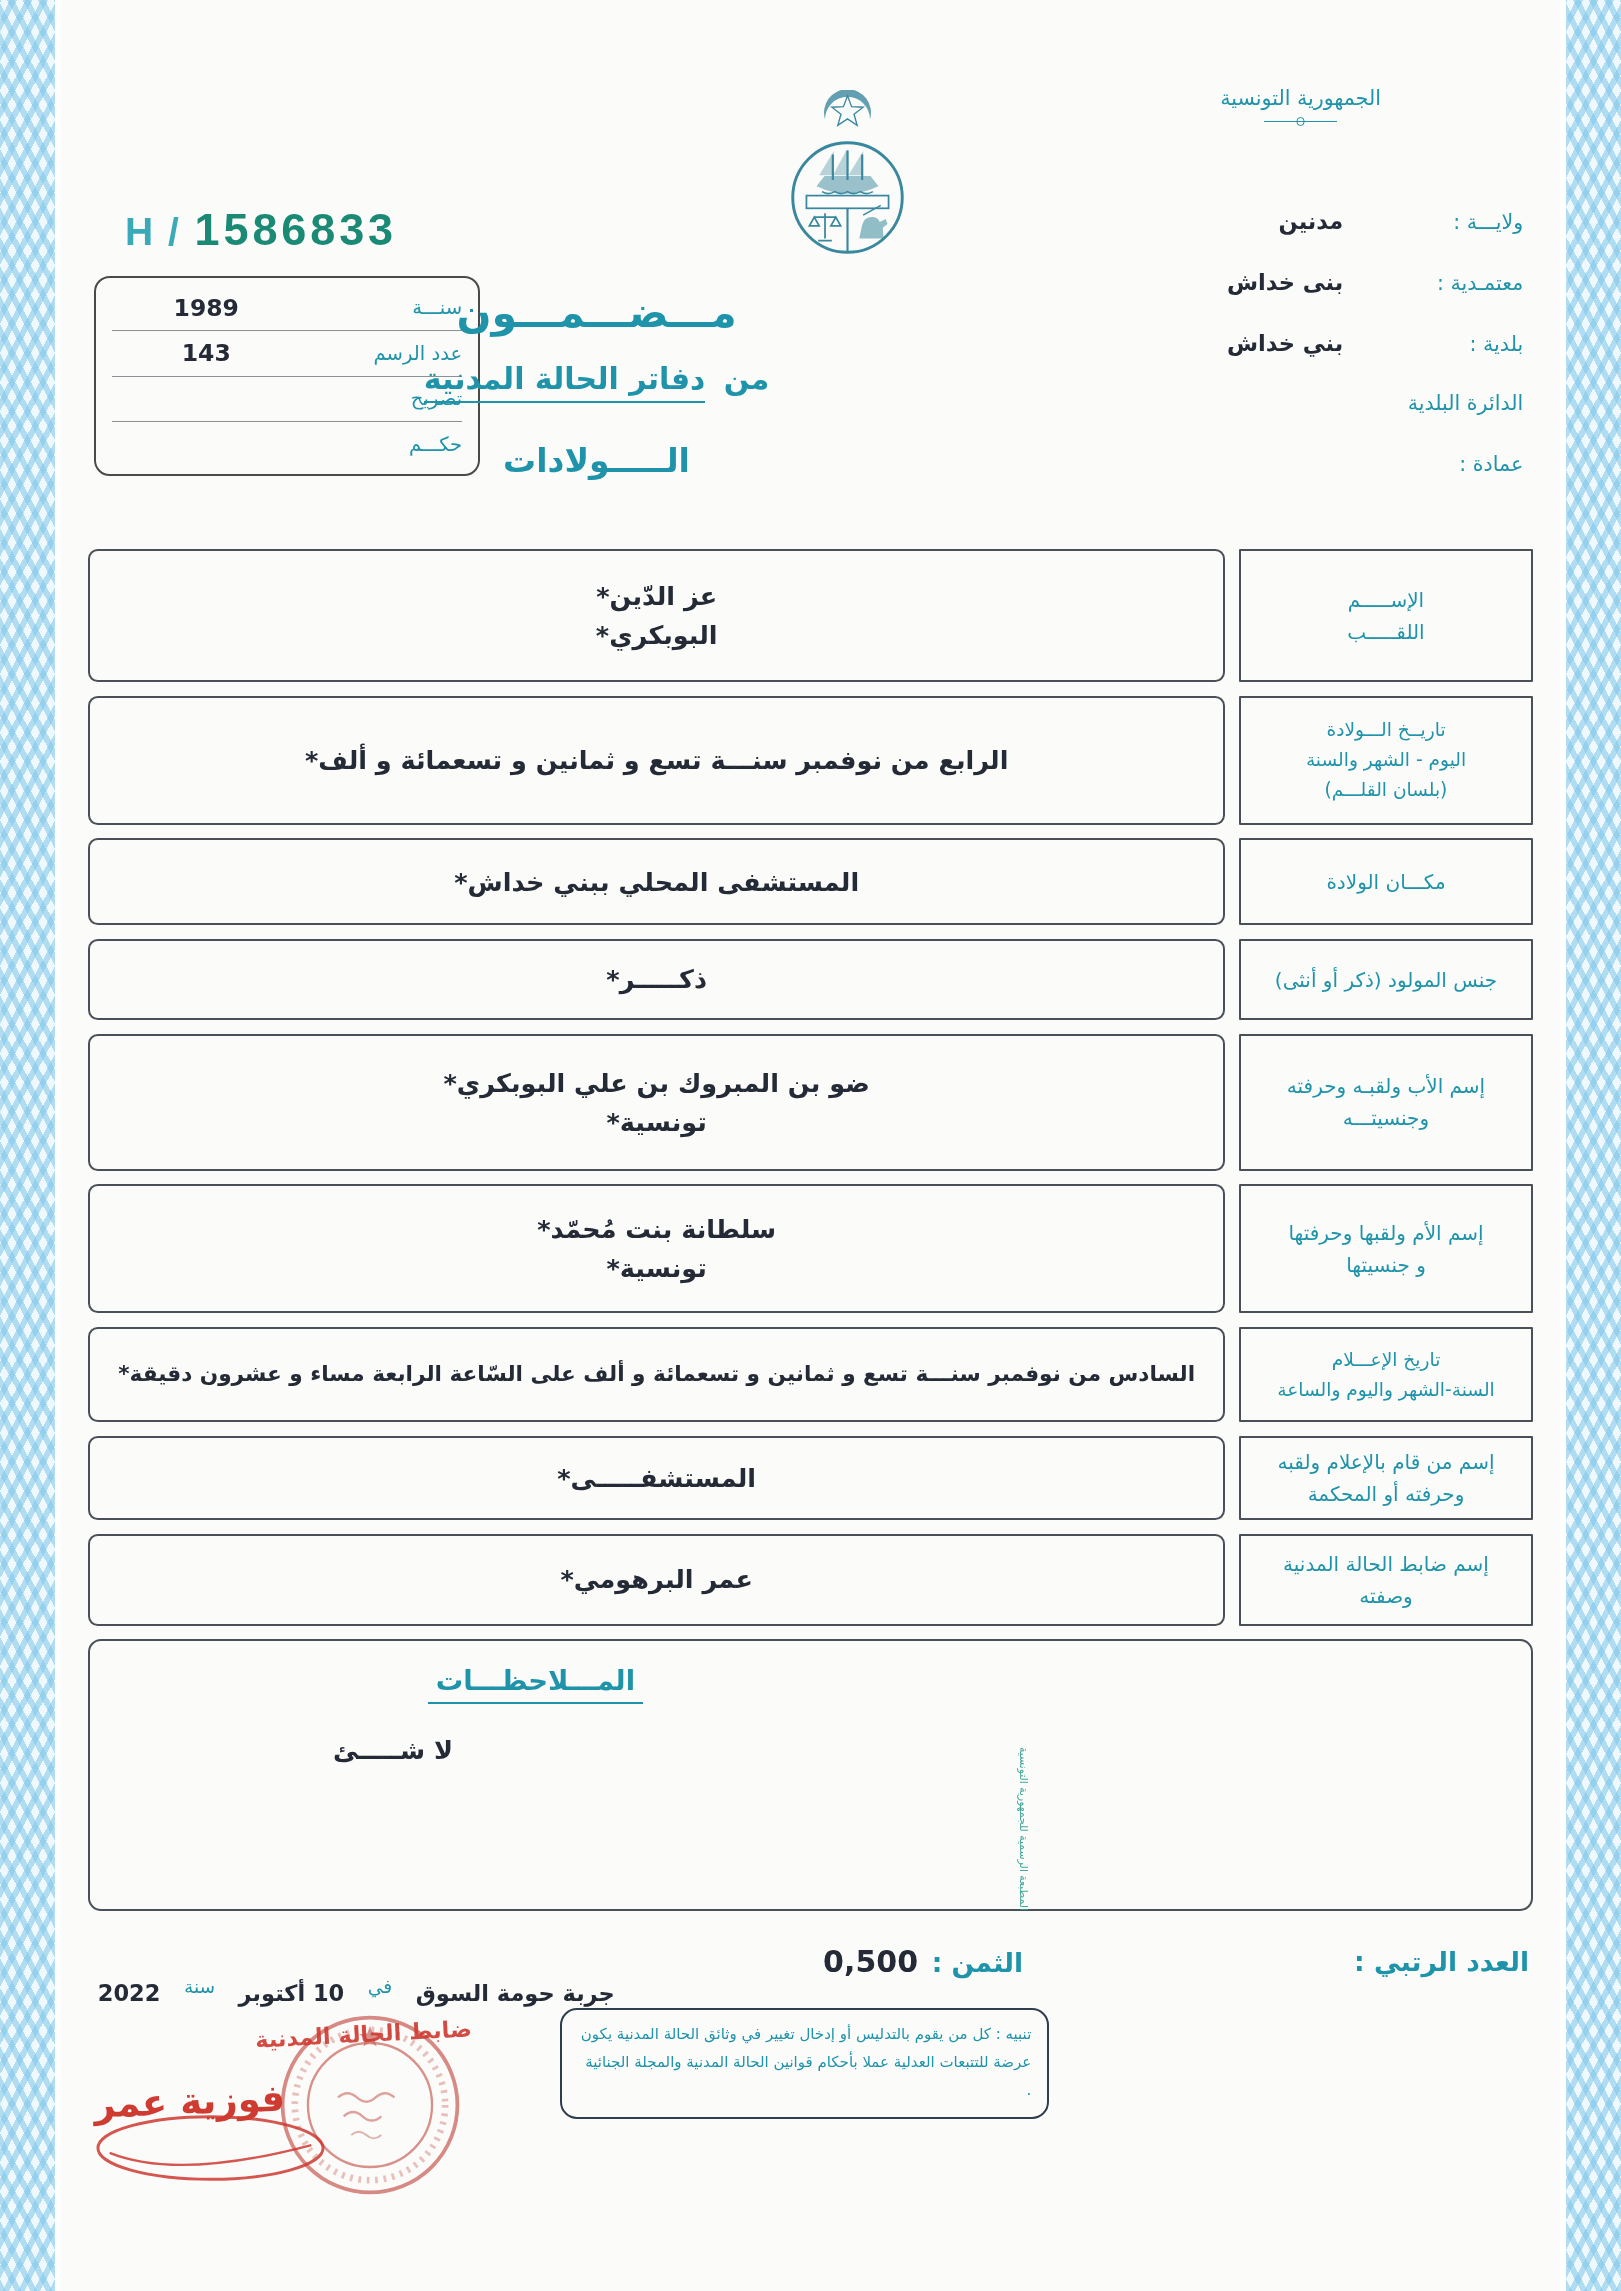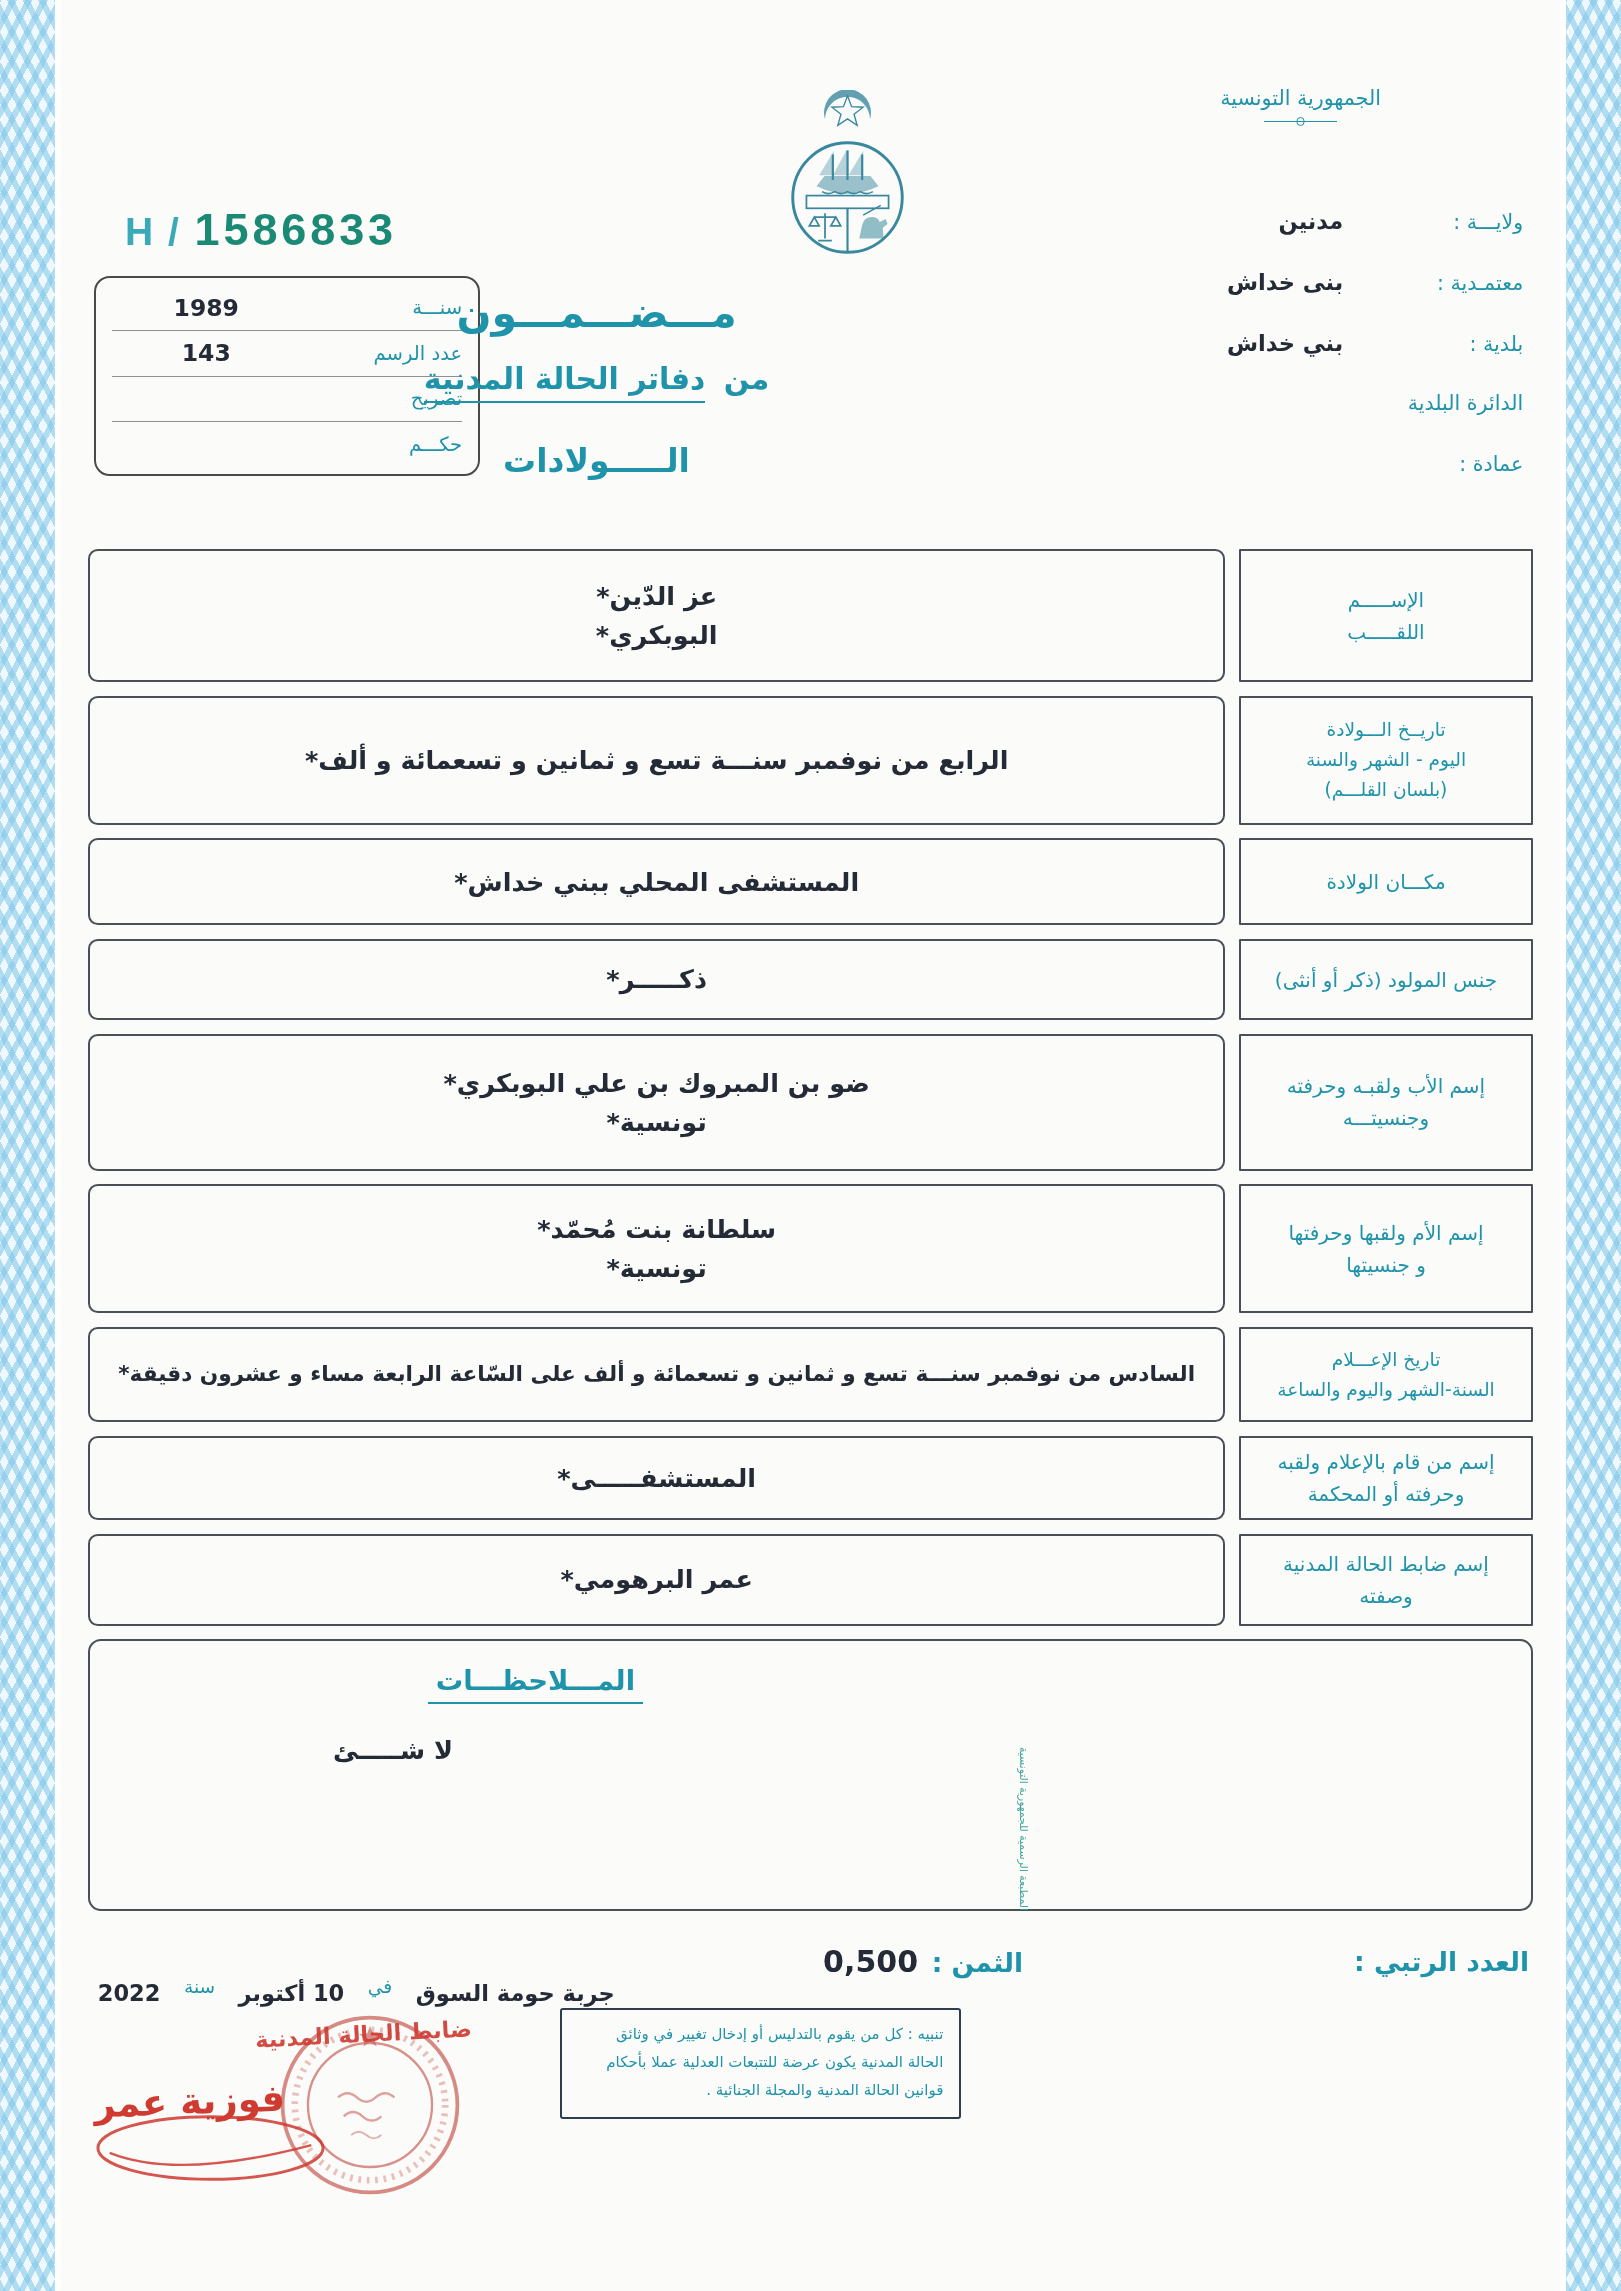--- a/index.html
+++ b/index.html
@@ -69,21 +69,21 @@
 
   
   .footer{position:relative;margin-top:25.5px;height:345px}
   .ordinal{position:absolute;top:9.8px;right:3.9px;color:var(--teal);font-weight:bold;font-size:26.5px;white-space:nowrap}
   .price{position:absolute;top:7.8px;right:510px;display:flex;align-items:baseline;gap:13.7px}
   .price-label{color:var(--teal);font-weight:bold;font-size:26.5px;white-space:nowrap}
   .price-value{font-weight:bold;font-size:30px;direction:ltr}
   .placedate{position:absolute;top:43px;left:9.8px;display:flex;align-items:baseline;gap:23.5px;direction:rtl}
   .pd-ink{font-weight:bold;font-size:22.5px;white-space:nowrap}
   .pd-teal{color:var(--teal);font-size:18.6px;position:relative;top:-7.8px}
-  .warnbox{position:absolute;top:71px;left:472px;width:401px;border:2px solid #2f3e4e;border-radius:3px;padding:11.8px 15.7px;color:var(--teal);font-size:15px;line-height:1.85;text-align:right}
+  .warnbox{position:absolute;top:71px;left:472px;width:489px;border:2px solid #2f3e4e;border-radius:17px;padding:11.8px 15.7px;color:var(--teal);font-size:15px;line-height:1.85;text-align:right}
   .stamps{position:absolute;left:0;top:0;width:461px;height:345px}
   .seal{position:absolute;left:188px;top:74px;opacity:.85;z-index:1}
   .stamp-title{position:absolute;left:167px;top:84px;color:var(--red);font-size:22.5px;font-weight:bold;transform:rotate(-3deg);white-space:nowrap;opacity:.9;z-index:2}
   .stamp-name{position:absolute;left:5.9px;top:143px;color:var(--red);font-size:37px;font-weight:bold;transform:rotate(-2deg);white-space:nowrap;z-index:2}
   .stamp-flourish{position:absolute;left:0;top:165px;z-index:1}
   .sideprint{position:absolute;left:1017px;top:1747px;z-index:2;writing-mode:vertical-rl;color:#2f9d8f;font-size:10.8px;opacity:.9}
 </style>
 </head>
 <body>
 

